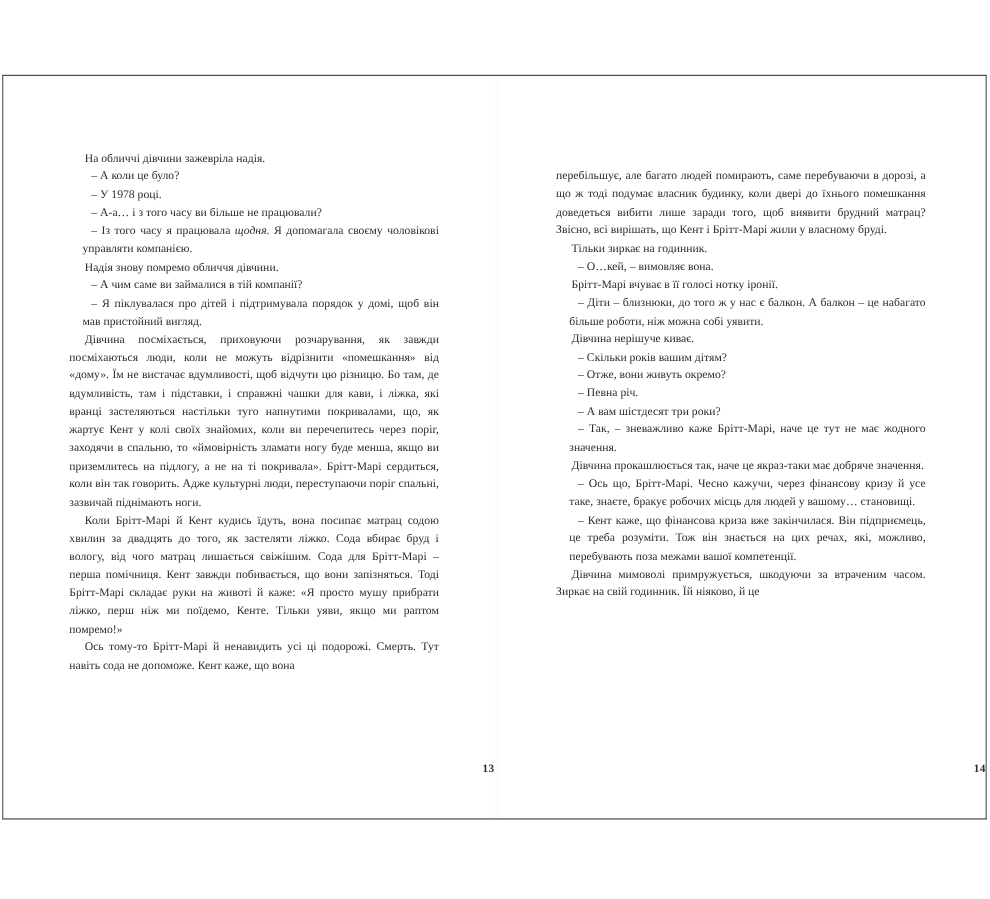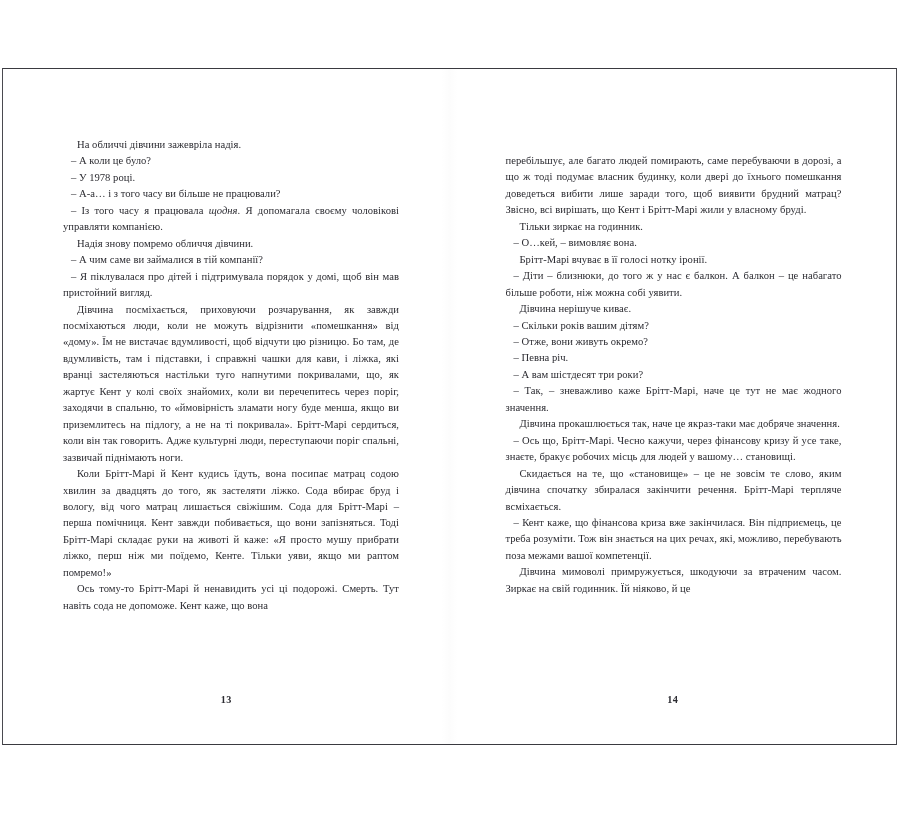--- a/index.html
+++ b/index.html
@@ -65,34 +65,35 @@
     -webkit-hyphens: manual;
     letter-spacing: 0.02px;
   }
 
   .textblock p {
     margin: 0;
     text-indent: 14px;
   }
   .textblock p.dialogue {
     text-indent: 8px;
+    margin-left: 12px;
   }
   .textblock p.noindent {
     text-indent: 0;
     margin-top: 16px;
   }
   .textblock em {
     font-style: italic;
   }
 
   .folio {
     position: absolute;
     width: 100%;
     top: 625px;
-    text-align: center;
+    text-align: right;
     font-size: 10.2px;
     font-weight: bold;
     color: #2b2b31;
     letter-spacing: 0.3px;
   }
   .page-left  .folio { top: 625px; }
   .page-right .folio { top: 625px; }
 
   
   .gutter-shade {
@@ -143,21 +144,20 @@
             <p class="">Брітт-Марі вчуває в її голосі нотку іронії.</p>
             <p class="dialogue">– Діти – близнюки, до того ж у нас є балкон. А балкон – це набагато більше роботи, ніж можна собі уявити.</p>
             <p class="">Дівчина нерішуче киває.</p>
             <p class="dialogue">– Скільки років вашим дітям?</p>
             <p class="dialogue">– Отже, вони живуть окремо?</p>
             <p class="dialogue">– Певна річ.</p>
             <p class="dialogue">– А вам шістдесят три роки?</p>
             <p class="dialogue">– Так, – зневажливо каже Брітт-Марі, наче це тут не має жодного значення.</p>
             <p class="">Дівчина прокашлюється так, наче це якраз-таки має добряче значення.</p>
             <p class="dialogue">– Ось що, Брітт-Марі. Чесно кажучи, через фінансову кри­зу й усе таке, знаєте, бракує робочих місць для людей у ва­шому… становищі.</p>
-            <p class="">Скидається на те, що «становище» – це не зовсім те сло­во, яким дівчина спочатку збиралася закінчити речення. Брітт-Марі терпляче всміхається.</p>
             <p class="dialogue">– Кент каже, що фінансова криза вже закінчилася. Він під­приємець, це треба розуміти. Тож він знається на цих речах, які, можливо, перебувають поза межами вашої компетенції.</p>
             <p class="">Дівчина мимоволі примружується, шкодуючи за втра­ченим часом. Зиркає на свій годинник. Їй ніяково, й це</p>
           </div>
         <div class="folio">14</div>
       </div>
 
     </div>
   </div>
 </div>
 

